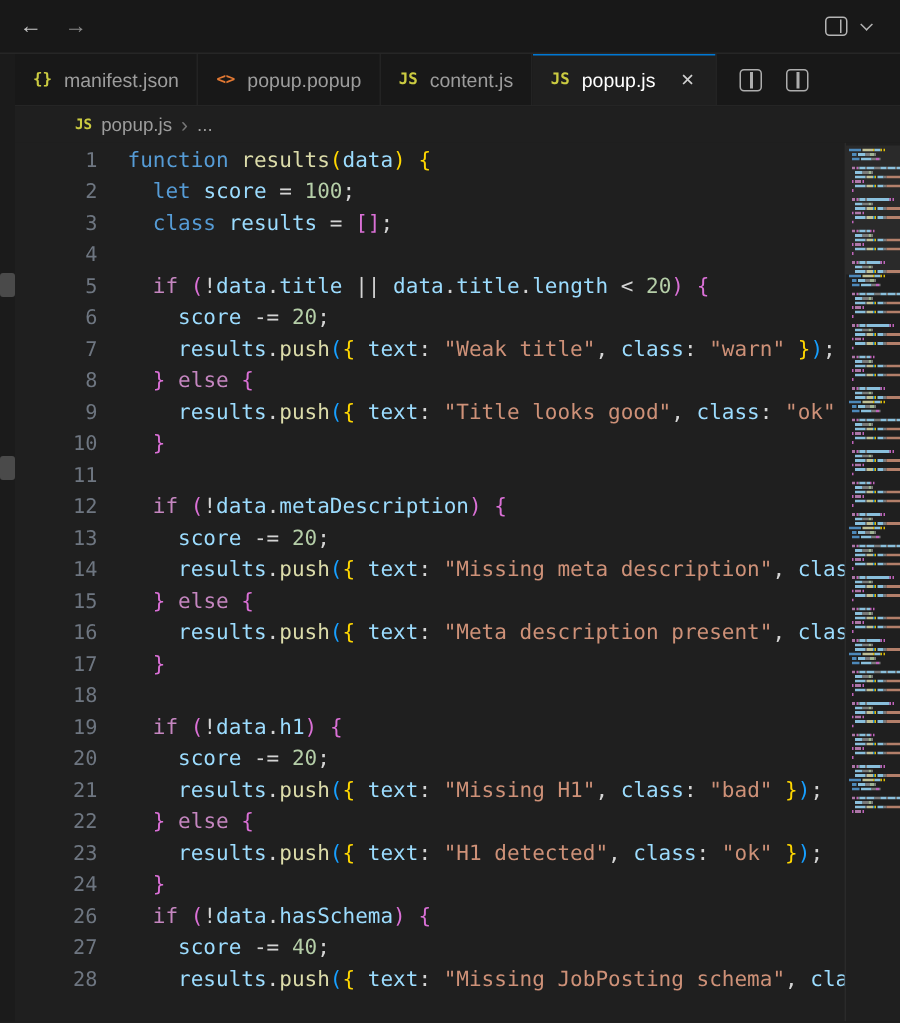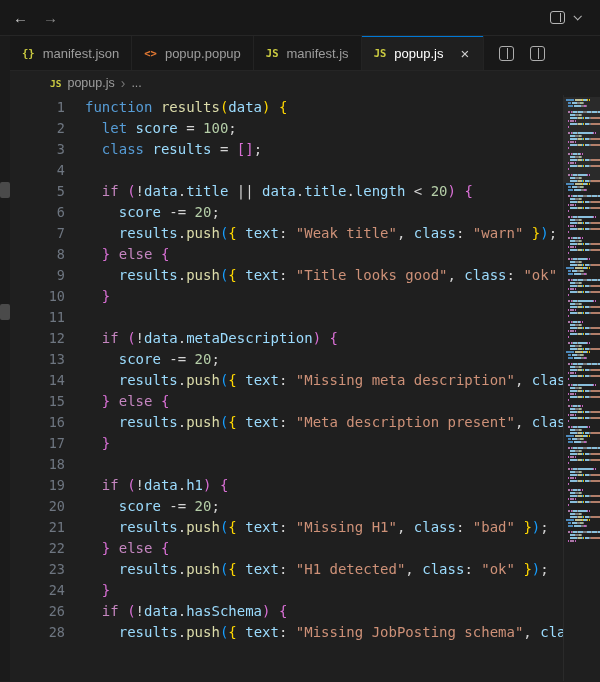--- a/index.html
+++ b/index.html
@@ -116,21 +116,21 @@
           <div class="tab">
             <span class="tab-icon" style="color: rgb(203, 203, 65);">{}</span>
             <span class="tab-label">manifest.json</span>
           </div>
           <div class="tab">
             <span class="tab-icon" style="color: rgb(227, 121, 51);">&lt;&gt;</span>
             <span class="tab-label">popup.popup</span>
           </div>
           <div class="tab">
             <span class="tab-icon" style="color: rgb(203, 203, 65);">JS</span>
-            <span class="tab-label">manifest.js</span>
+            <span class="tab-label">content.js</span>
           </div>
           <div class="tab active">
             <span class="tab-icon" style="color: rgb(203, 203, 65);">JS</span>
             <span class="tab-label">popup.js</span>
             <span class="tab-close">×</span>
           </div>
         </div>
       <div class="tab-actions">
         <span class="split-icon"></span>
         <span class="split-icon"></span>
@@ -162,20 +162,21 @@
           <div class="line"><span class="ln">16</span><span class="lc"><span class="tok-txt">    </span><span class="tok-var">results</span><span class="tok-txt">.</span><span class="tok-fn">push</span><span class="tok-p3">(</span><span class="tok-p1">{</span><span class="tok-txt"> </span><span class="tok-var">text</span><span class="tok-txt">: </span><span class="tok-str">"Meta description present"</span><span class="tok-txt">, </span><span class="tok-var">class</span><span class="tok-txt">: </span><span class="tok-str">"ok"</span></span></div>
           <div class="line"><span class="ln">17</span><span class="lc"><span class="tok-txt">  </span><span class="tok-p2">}</span></span></div>
           <div class="line"><span class="ln">18</span><span class="lc"></span></div>
           <div class="line"><span class="ln">19</span><span class="lc"><span class="tok-txt">  </span><span class="tok-ctrl">if</span><span class="tok-txt"> </span><span class="tok-p2">(</span><span class="tok-txt">!</span><span class="tok-var">data</span><span class="tok-txt">.</span><span class="tok-var">h1</span><span class="tok-p2">)</span><span class="tok-txt"> </span><span class="tok-p2">{</span></span></div>
           <div class="line"><span class="ln">20</span><span class="lc"><span class="tok-txt">    </span><span class="tok-var">score</span><span class="tok-txt"> -= </span><span class="tok-num">20</span><span class="tok-txt">;</span></span></div>
           <div class="line"><span class="ln">21</span><span class="lc"><span class="tok-txt">    </span><span class="tok-var">results</span><span class="tok-txt">.</span><span class="tok-fn">push</span><span class="tok-p3">(</span><span class="tok-p1">{</span><span class="tok-txt"> </span><span class="tok-var">text</span><span class="tok-txt">: </span><span class="tok-str">"Missing H1"</span><span class="tok-txt">, </span><span class="tok-var">class</span><span class="tok-txt">: </span><span class="tok-str">"bad"</span><span class="tok-txt"> </span><span class="tok-p1">}</span><span class="tok-p3">)</span><span class="tok-txt">;</span></span></div>
           <div class="line"><span class="ln">22</span><span class="lc"><span class="tok-txt">  </span><span class="tok-p2">}</span><span class="tok-txt"> </span><span class="tok-ctrl">else</span><span class="tok-txt"> </span><span class="tok-p2">{</span></span></div>
           <div class="line"><span class="ln">23</span><span class="lc"><span class="tok-txt">    </span><span class="tok-var">results</span><span class="tok-txt">.</span><span class="tok-fn">push</span><span class="tok-p3">(</span><span class="tok-p1">{</span><span class="tok-txt"> </span><span class="tok-var">text</span><span class="tok-txt">: </span><span class="tok-str">"H1 detected"</span><span class="tok-txt">, </span><span class="tok-var">class</span><span class="tok-txt">: </span><span class="tok-str">"ok"</span><span class="tok-txt"> </span><span class="tok-p1">}</span><span class="tok-p3">)</span><span class="tok-txt">;</span></span></div>
           <div class="line"><span class="ln">24</span><span class="lc"><span class="tok-txt">  </span><span class="tok-p2">}</span></span></div>
           <div class="line"><span class="ln">26</span><span class="lc"><span class="tok-txt">  </span><span class="tok-ctrl">if</span><span class="tok-txt"> </span><span class="tok-p2">(</span><span class="tok-txt">!</span><span class="tok-var">data</span><span class="tok-txt">.</span><span class="tok-var">hasSchema</span><span class="tok-p2">)</span><span class="tok-txt"> </span><span class="tok-p2">{</span></span></div>
+          <div class="line"><span class="ln">27</span><span class="lc"><span class="tok-txt">    </span><span class="tok-var">score</span><span class="tok-txt"> -= </span><span class="tok-num">40</span><span class="tok-txt">;</span></span></div>
           <div class="line"><span class="ln">28</span><span class="lc"><span class="tok-txt">    </span><span class="tok-var">results</span><span class="tok-txt">.</span><span class="tok-fn">push</span><span class="tok-p3">(</span><span class="tok-p1">{</span><span class="tok-txt"> </span><span class="tok-var">text</span><span class="tok-txt">: </span><span class="tok-str">"Missing JobPosting schema"</span><span class="tok-txt">, </span><span class="tok-var">class</span><span class="tok-txt">: </span><span class="tok-str">"bad"</span></span></div>
         </div>
       <div class="minimap">
         <div class="minimap-slider"></div>
         <div>
             <div class="mrow">
               <span style="width: 8px; background: rgb(86, 156, 214);"></span>
               <span style="width: 1px;"></span>
               <span style="width: 7px; background: rgb(220, 220, 170);"></span>
               <span style="width: 1px; background: rgb(255, 215, 0);"></span>

